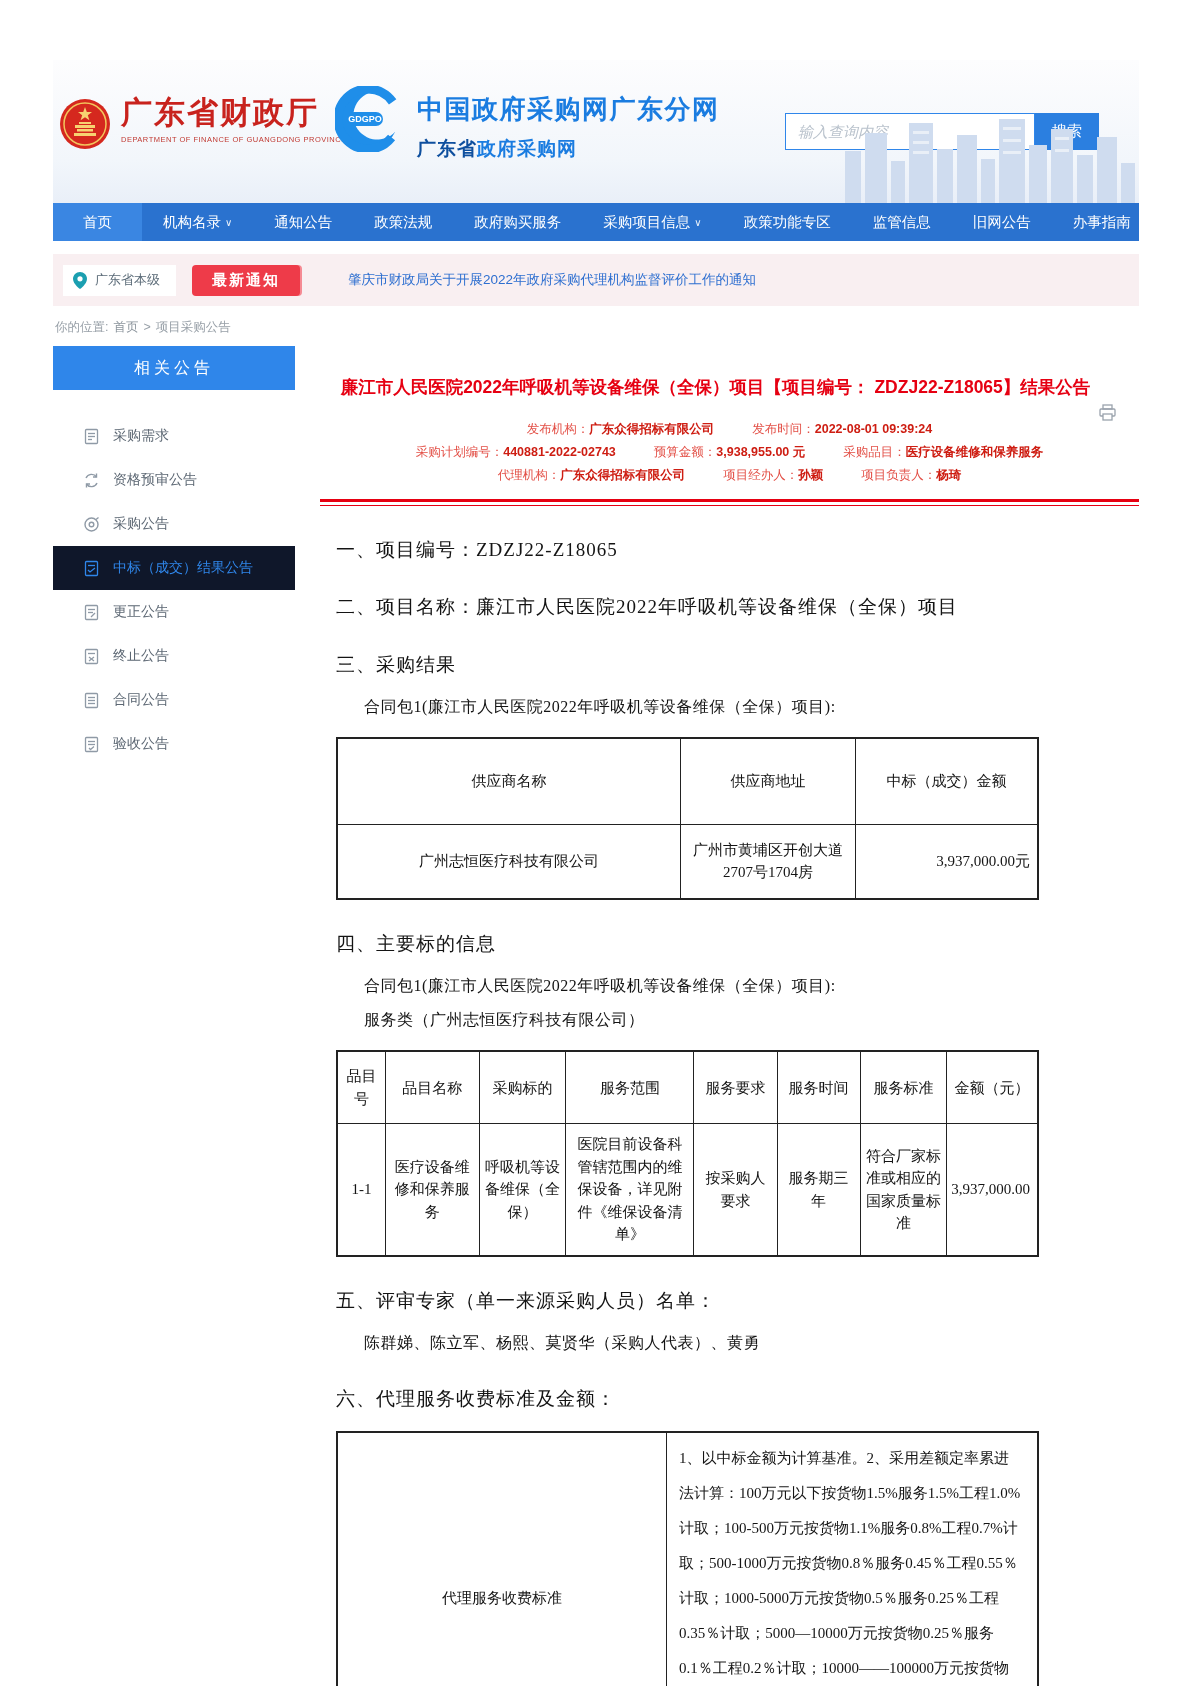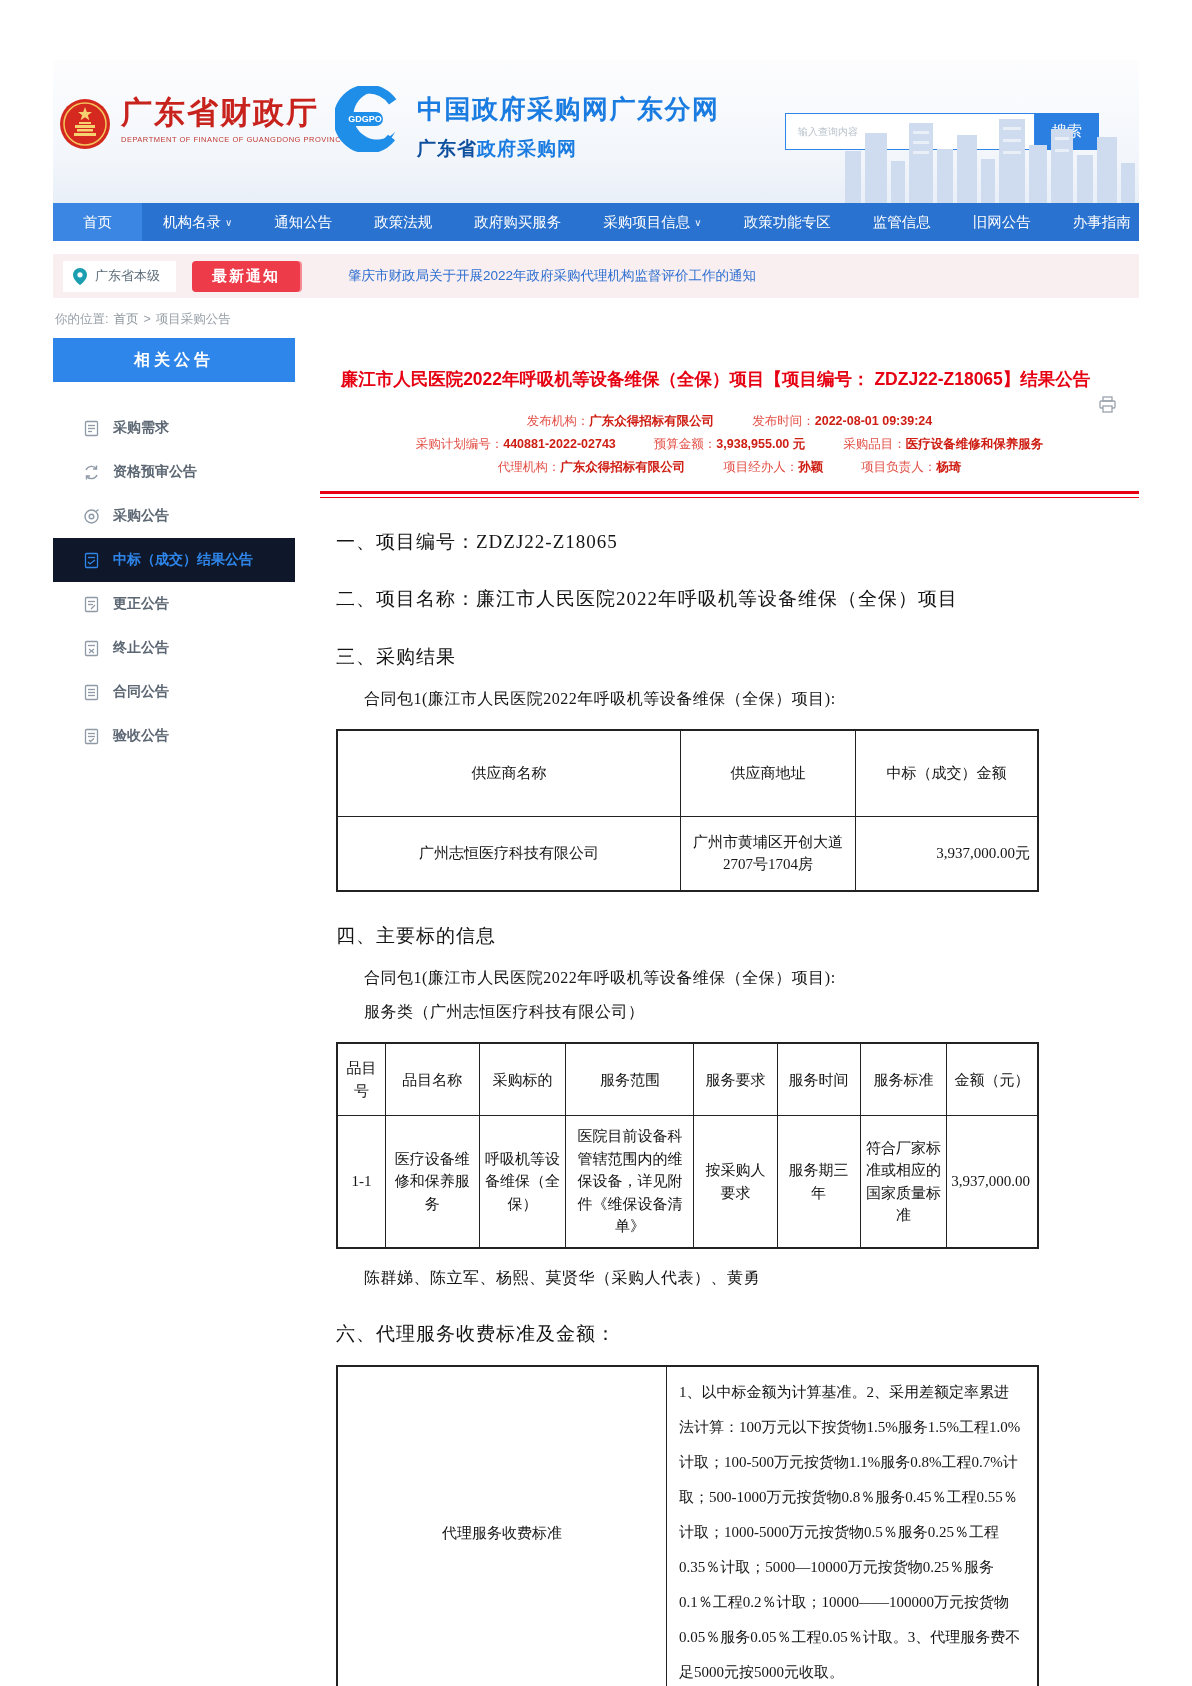--- a/index.html
+++ b/index.html
@@ -15,45 +15,45 @@
   .dept-text { margin-left:10px; }
   .dept-name { font-family:"Liberation Serif","DejaVu Serif",serif; font-weight:bold; font-size:31px; color:#c8221d; letter-spacing:2px; line-height:1.1; }
   .dept-en { font-size:7.5px; color:#c03a33; letter-spacing:.5px; margin-top:5px; }
   .gdgpo { position:absolute; left:282px; top:26px; }
   .site-titles { position:absolute; left:364px; top:32px; }
   .site-title { font-size:26px; font-weight:bold; color:#1a7ce0; letter-spacing:1.5px; }
   .site-sub { margin-top:9px; font-size:19px; font-weight:bold; letter-spacing:1px; }
   .site-sub .strong { color:#0e4f9e; }
   .site-sub .rest { color:#1a7ce0; }
   .search { position:absolute; right:40px; top:53px; display:flex; }
-  .search input { width:250px; height:37px; border:1px solid #2f86ea; background:#fff; padding:2px 12px; font-size:10px; color:#333; outline:none; }
+  .search input { width:250px; height:37px; border:1px solid #2f86ea; background:#fff; padding:2px 12px; font-size:15px; color:#333; outline:none;font-style:italic; }
   .search input::placeholder { color:#b9c2cc; }
   .search button { width:64px; height:37px; background:#2b7fe0; color:#fff; border:none; font-size:15px; cursor:pointer; }
   .cityscape { position:absolute; right:0; bottom:0; }
 
   
   .main-nav { display:flex; height:38px; background:#2a72cf; color:#fff; font-size:14.5px; }
   .nav-item { line-height:38px; padding:0 21px; white-space:nowrap; cursor:pointer; display:flex; align-items:center; gap:4px; }
   .nav-item.active { background:#3a86e2; padding:0 30px; }
   .chev { font-size:10px; margin-top:2px; opacity:.9; }
 
   
-  .notice-bar { margin-top:13px; height:44px; background:#f9eff1; display:flex; align-items:center; padding-left:10px; }
+  .notice-bar { margin-top:13px; height:52px; background:#f9eff1; display:flex; align-items:center; padding-left:10px; }
   .region-box { background:#fff; height:31px; display:flex; align-items:center; gap:8px; padding:0 16px 0 10px; font-size:13px; color:#5a6a77; }
   .latest-badge { margin-left:16px; background:#ee3b49; color:#fff; font-weight:bold; font-size:15px; padding:6px 20px; border-radius:4px; letter-spacing:2px; box-shadow:2px 0 0 #f58a93;font-family:Liberation Serif, serif; }
   .notice-link { margin-left:48px; font-size:13.5px; color:#2e6fd0; text-decoration:none; cursor:pointer; }
 
   
   .breadcrumb { margin:13px 0 10px 2px; font-size:12.5px; color:#98a0a8; }
   .breadcrumb .bc-home { color:#8b949c; cursor:pointer; }
   .breadcrumb span { margin-right:5px; }
 
   
   .content { display:flex; align-items:flex-start; }
-  .sidebar { width:242px; flex:0 0 242px;font-weight:bold; }
+  .sidebar { width:242px; flex:0 0 242px; }
   .sidebar-header { height:44px; line-height:44px; background:#2f86ea; color:#fff; font-size:16px; text-align:center; letter-spacing:4px; }
   .side-list { list-style:none; margin:0; padding:24px 0 18px 0; }
   .side-item { height:44px; display:flex; align-items:center; gap:13px; padding-left:30px; font-size:14px; color:#5c6773; cursor:pointer; }
   .side-item svg { flex:0 0 auto; color:#8f9aa6; }
   .side-item.active { background:#0f172a; color:#2f86ea; }
   .side-item.active svg { color:#2f86ea; }
 
   .main { flex:1; margin-left:25px; position:relative; min-height:1260px; }
 
   
@@ -374,20 +374,21 @@
               <td>呼吸机等设备维保（全保）</td>
               <td>医院目前设备科管辖范围内的维保设备，详见附件《维保设备清单》</td>
               <td>按采购人要求</td>
               <td>服务期三年</td>
               <td>符合厂家标准或相应的国家质量标准</td>
               <td class="num">3,937,000.00</td>
             </tr>
           </tbody>
         </table>
 
+        <h2 class="section-h">五、评审专家（单一来源采购人员）名单：</h2>
         <p class="note">陈群娣、陈立军、杨熙、莫贤华（采购人代表）、黄勇</p>
 
         <h2 class="section-h">六、代理服务收费标准及金额：</h2>
 
         <table class="t3">
           <colgroup>
               <col style="width:15%">
               <col style="width:32%">
               <col style="width:26%">
               <col style="width:27%">

